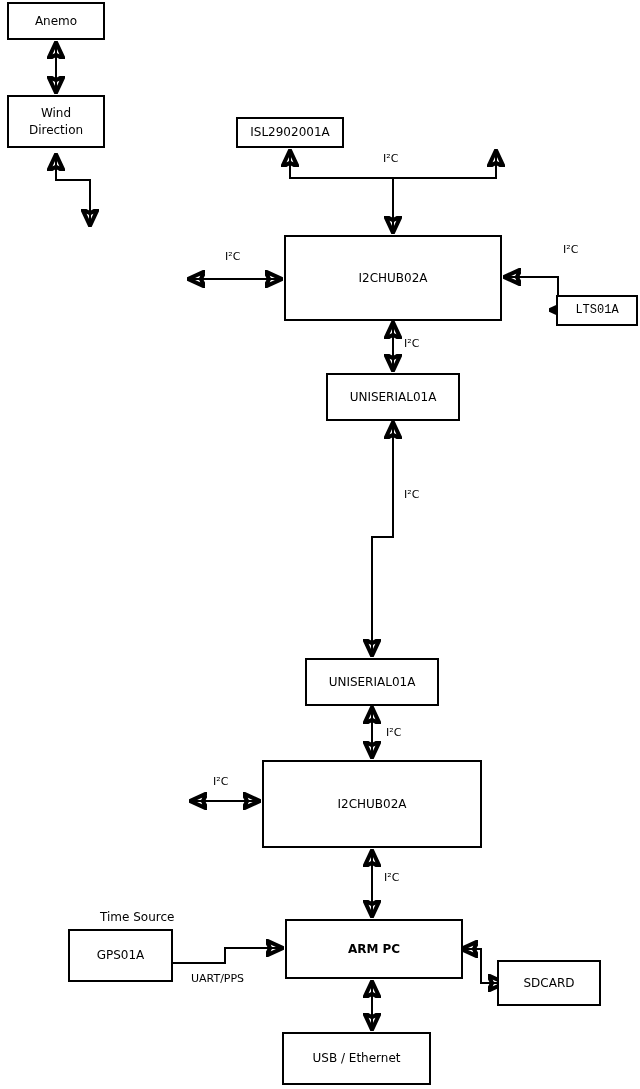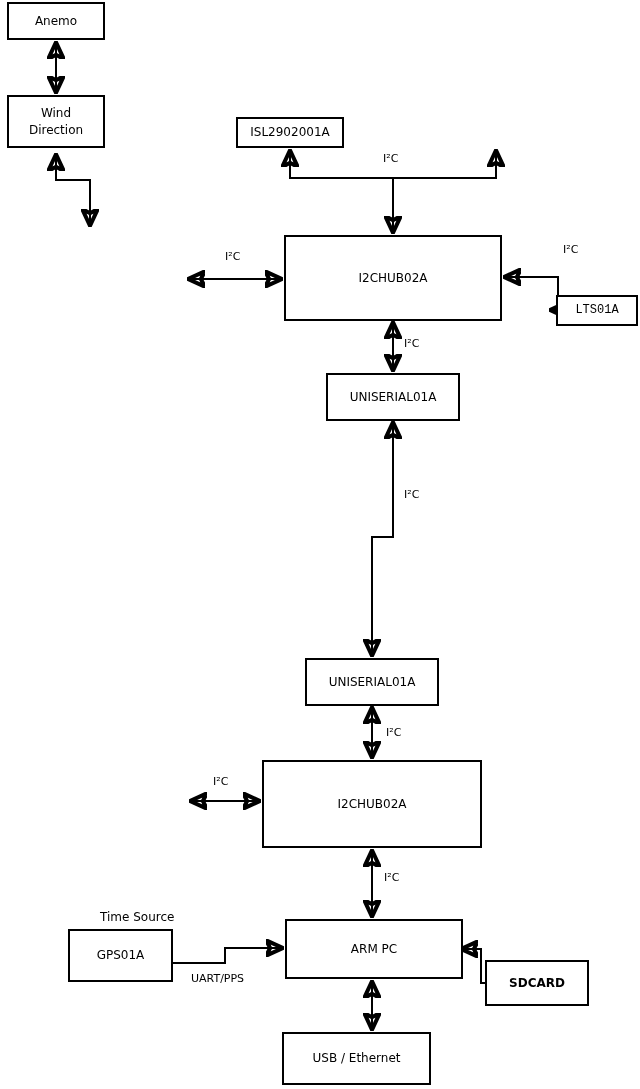--- a/index.html
+++ b/index.html
@@ -147,25 +147,25 @@
 
   <div class="node" style="left:262px; top:760px; width:220px; height:88px;">
     <span>I2CHUB02A</span>
   </div>
 
 
   <div class="node" style="left:68px; top:929px; width:105px; height:53px;">
     <span>GPS01A</span>
   </div>
 
-  <div class="node" style="left:285px; top:919px; width:178px; height:60px;">
+  <div class="node" style="left:285px; top:919px; width:178px; height:60px;font-weight:bold;">
     <span>ARM PC</span>
   </div>
 
-  <div class="node" style="left:485px; top:960px; width:104px; height:46px;font-weight:bold;">
+  <div class="node" style="left:497px; top:960px; width:104px; height:46px;">
     <span>SDCARD</span>
   </div>
 
   <div class="node" style="left:282px; top:1032px; width:149px; height:53px;">
     <span>USB / Ethernet</span>
   </div>
 
   <div class="edge-label" style="left:225px; top:250px;">I²C</div>
 
   <div class="edge-label" style="left:383px; top:152px;">I²C</div>

